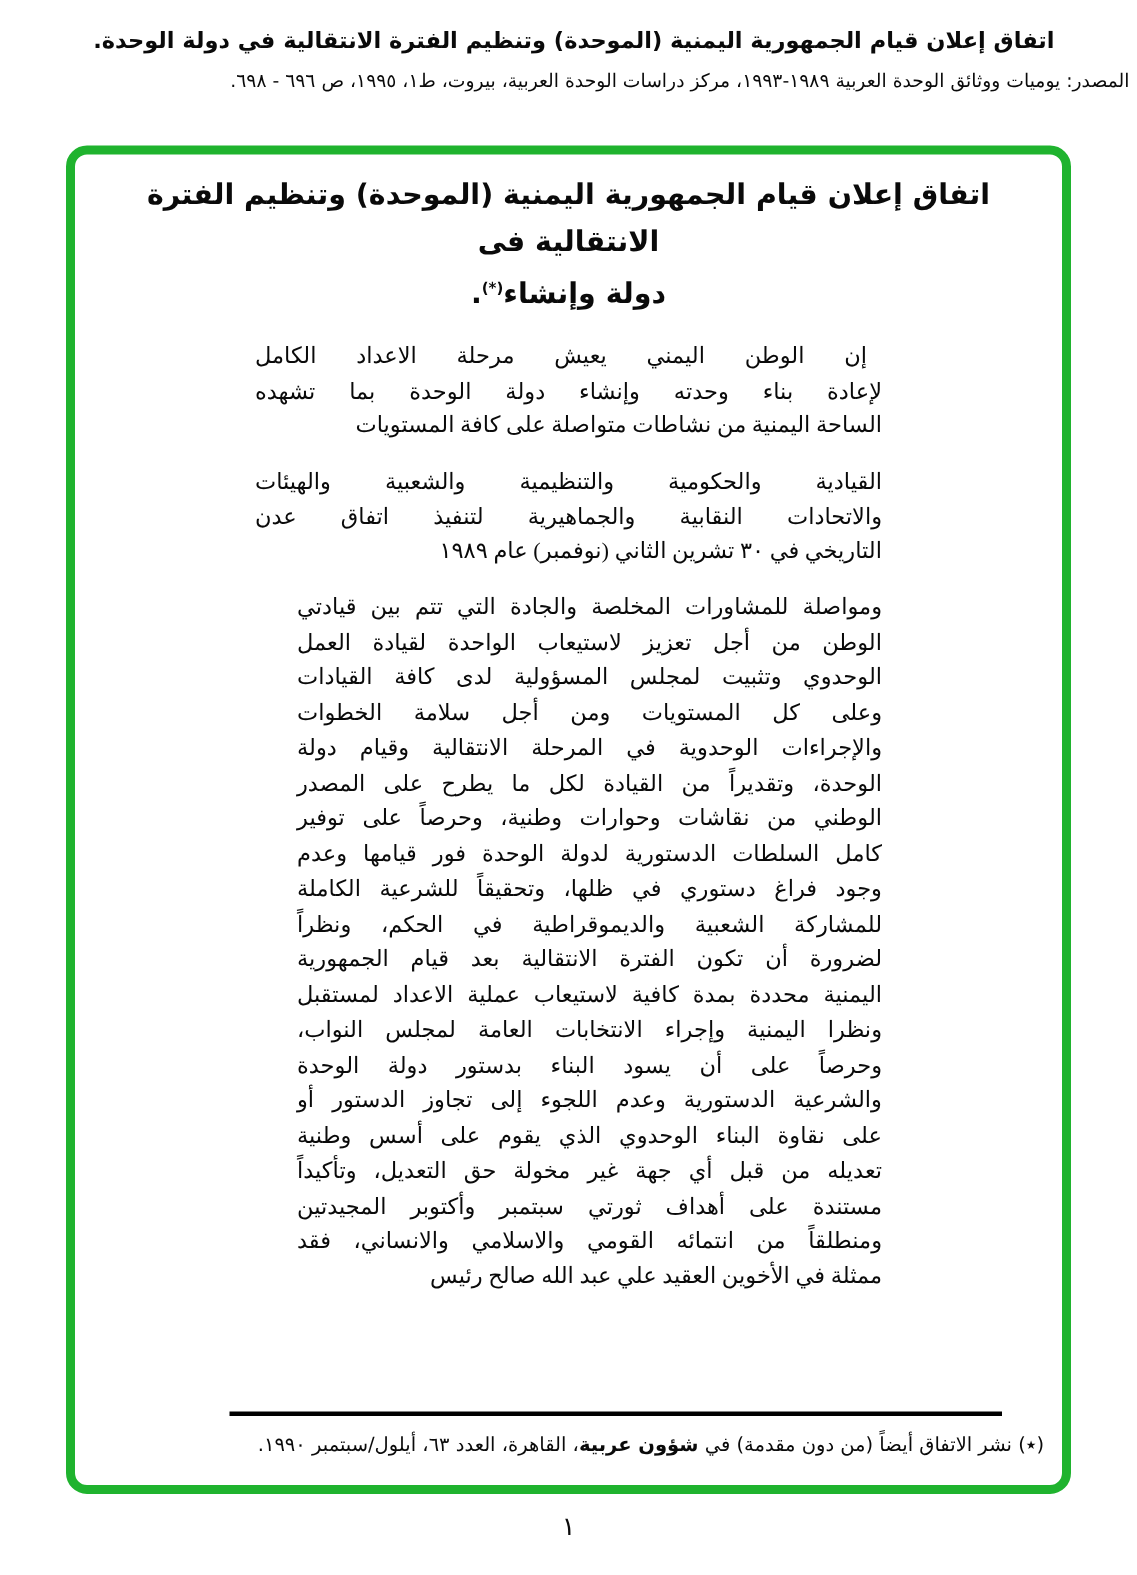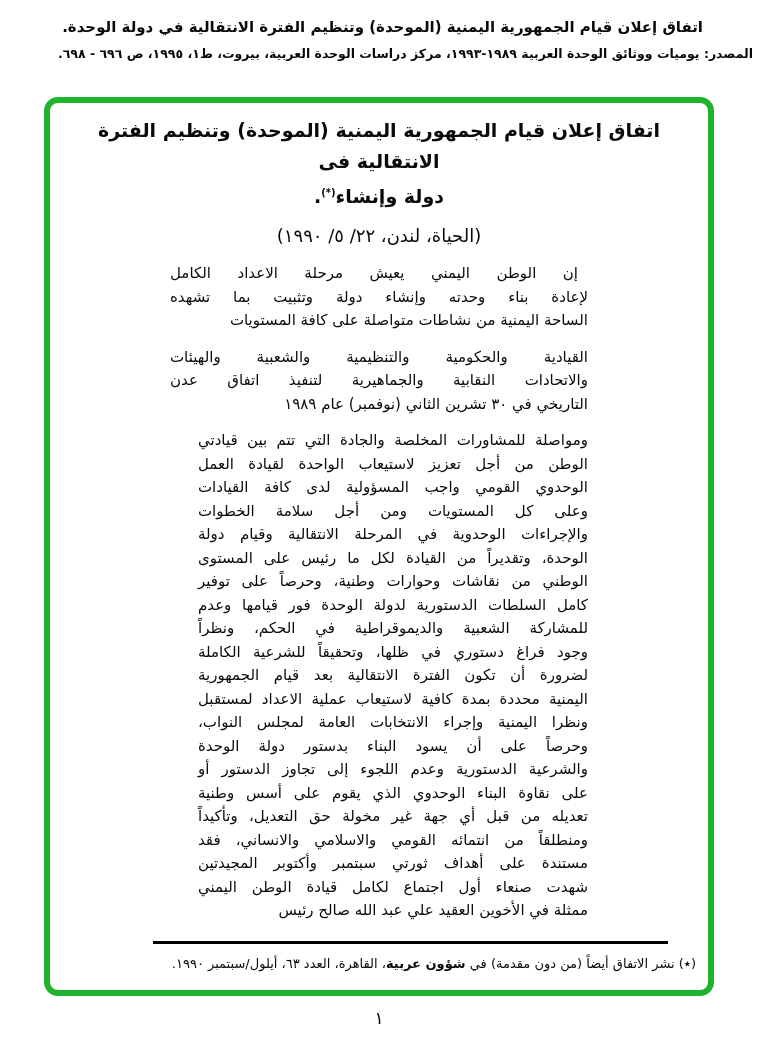--- a/index.html
+++ b/index.html
@@ -21,21 +21,21 @@
   }
   .hdr-title {
     font-weight: bold;
     font-size: 15px;
     line-height: 19px;
     margin-left: 0;
     margin-right: 50px;
     white-space: nowrap;
   }
   .hdr-source {
-    font-weight: bold;
+    font-weight: normal;
     font-size: 12.5px;
     line-height: 16px;
     margin-top: 9px;
     white-space: nowrap;
   }
 
   
   .frame {
     position: absolute;
     left: 44px; top: 97px;
@@ -74,21 +74,21 @@
     direction: rtl;
     font-size: 15px;
     line-height: 23.5px;
   }
   .para { margin: 0 0 13px 0; }
   .para:last-child { margin-bottom: 0; margin-left: 28px; }
   .line {
     text-align: justify;
     text-align-last: justify;
   }
-  .line.last { text-align-last: right; }
+  .line.last { text-align-last: right; font-family: Liberation Serif, serif; }
   .para.first-para .line.first { text-indent: 10px; }
 
   
   .footnote-sep {
     position: absolute;
     bottom: 46px; right: 40px;
     width: 515px; height: 3px;
     background: #000000;
   }
   .footnote {
@@ -118,54 +118,52 @@
   <div class="hdr-source">المصدر: يوميات ووثائق الوحدة العربية ١٩٨٩-١٩٩٣، مركز دراسات الوحدة العربية، بيروت، ط١، ١٩٩٥، ص ٦٩٦ - ٦٩٨.</div>
 </div>
 
 <div class="frame" id="doc-frame" style="border-color: rgb(31, 179, 46);">
 
   <div class="doc-title">
     <div>اتفاق إعلان قيام الجمهورية اليمنية (الموحدة) وتنظيم الفترة الانتقالية فى</div>
     <div><span>دولة وإنشاء</span><sup>(*)</sup><span>.</span></div>
   </div>
 
-  <div class="dateline">(الحياة، لندن، ٢٢/ ٥/ ١٩٩٠)</div>
 
   <div class="body-col" id="body-col">
       <div class="para first-para">
         <div class="line first">إن الوطن اليمني يعيش مرحلة الاعداد الكامل</div>
-        <div class="line">لإعادة بناء وحدته وإنشاء دولة وتثبيت بما تشهده</div>
+        <div class="line">لإعادة بناء وحدته وإنشاء دولة الوحدة بما تشهده</div>
         <div class="line last">الساحة اليمنية من نشاطات متواصلة على كافة المستويات</div>
       </div>
       <div class="para">
         <div class="line first">القيادية والحكومية والتنظيمية والشعبية والهيئات</div>
         <div class="line">والاتحادات النقابية والجماهيرية لتنفيذ اتفاق عدن</div>
         <div class="line last">التاريخي في ٣٠ تشرين الثاني (نوفمبر) عام ١٩٨٩</div>
       </div>
       <div class="para">
         <div class="line first">ومواصلة للمشاورات المخلصة والجادة التي تتم بين قيادتي</div>
         <div class="line">الوطن من أجل تعزيز لاستيعاب الواحدة لقيادة العمل</div>
-        <div class="line">الوحدوي القومي واجب المسؤولية لدى كافة القيادات</div>
+        <div class="line">الوحدوي وتثبيت لمجلس المسؤولية لدى كافة القيادات</div>
         <div class="line">وعلى كل المستويات ومن أجل سلامة الخطوات</div>
         <div class="line">والإجراءات الوحدوية في المرحلة الانتقالية وقيام دولة</div>
-        <div class="line">الوحدة، وتقديراً من القيادة لكل ما رئيس على المستوى</div>
+        <div class="line">الوحدة، وتقديراً من القيادة لكل ما يطرح على المصدر</div>
         <div class="line">الوطني من نقاشات وحوارات وطنية، وحرصاً على توفير</div>
         <div class="line">كامل السلطات الدستورية لدولة الوحدة فور قيامها وعدم</div>
+        <div class="line">وجود فراغ دستوري في ظلها، وتحقيقاً للشرعية الكاملة</div>
         <div class="line">للمشاركة الشعبية والديموقراطية في الحكم، ونظراً</div>
-        <div class="line">وجود فراغ دستوري في ظلها، وتحقيقاً للشرعية الكاملة</div>
         <div class="line">لضرورة أن تكون الفترة الانتقالية بعد قيام الجمهورية</div>
         <div class="line">اليمنية محددة بمدة كافية لاستيعاب عملية الاعداد لمستقبل</div>
         <div class="line">ونظرا اليمنية وإجراء الانتخابات العامة لمجلس النواب،</div>
         <div class="line">وحرصاً على أن يسود البناء بدستور دولة الوحدة</div>
         <div class="line">والشرعية الدستورية وعدم اللجوء إلى تجاوز الدستور أو</div>
         <div class="line">على نقاوة البناء الوحدوي الذي يقوم على أسس وطنية</div>
         <div class="line">تعديله من قبل أي جهة غير مخولة حق التعديل، وتأكيداً</div>
+        <div class="line">مستندة على أهداف ثورتي سبتمبر وأكتوبر المجيدتين</div>
         <div class="line">ومنطلقاً من انتمائه القومي والاسلامي والانساني، فقد</div>
-        <div class="line">مستندة على أهداف ثورتي سبتمبر وأكتوبر المجيدتين</div>
-        <div class="line">شهدت صنعاء أول اجتماع لكامل قيادة الوطن اليمني</div>
         <div class="line last">ممثلة في الأخوين العقيد علي عبد الله صالح رئيس</div>
       </div>
     </div>
 
   <div class="footnote-sep"></div>
 
   <div class="footnote"><span>(٭) نشر الاتفاق أيضاً (من دون مقدمة) في </span><span class="fn-bold">شؤون عربية</span><span>، القاهرة، العدد ٦٣، أيلول/سبتمبر ١٩٩٠.</span></div>
 
 </div>
 

